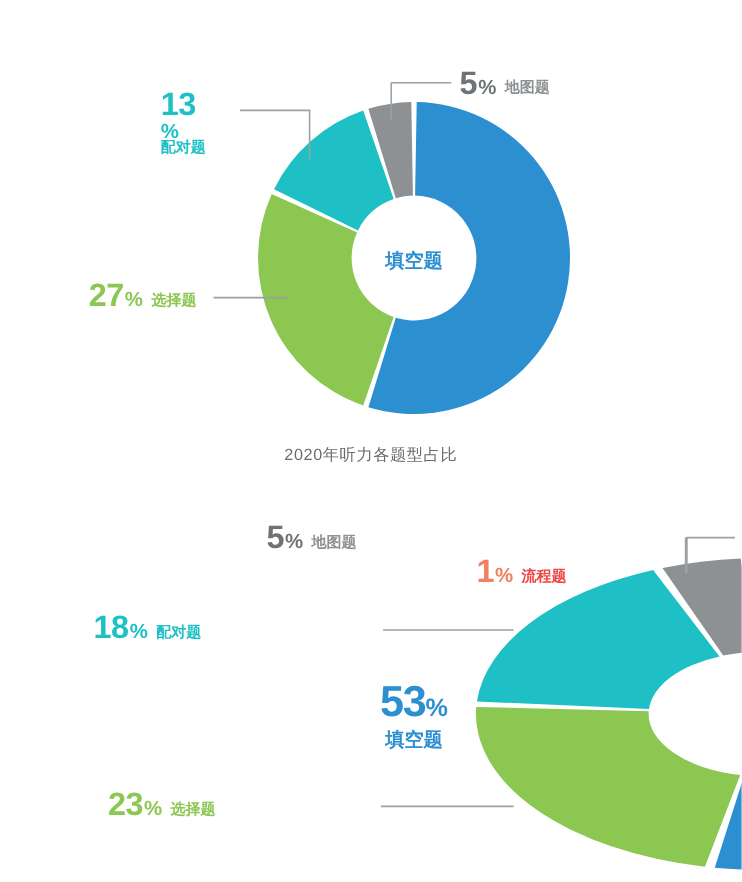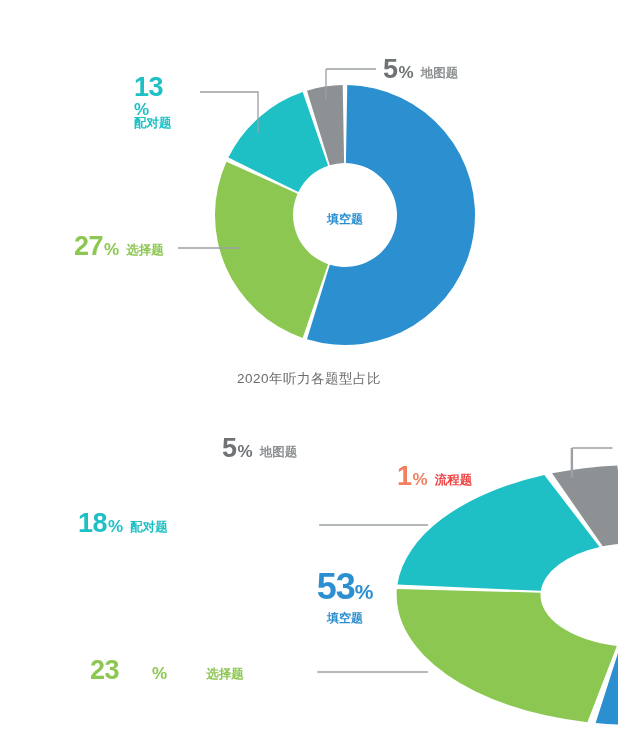--- a/index.html
+++ b/index.html
@@ -74,21 +74,21 @@
     font-weight: bold;
     color: #2b8fd0;
     letter-spacing: -1px;
   }
   .center-text .c-sym {
     font-size: 21px;
     font-weight: bold;
     color: #2b8fd0;
   }
   .center-text .c-name {
-    font-size: 12px;
+    font-size: 16px;
     font-weight: bold;
     color: #2b8fd0;
     margin-top: 7px;
   }
 
   
   .caption {
     position: absolute;
     width: 618px;
     text-align: center;
@@ -172,21 +172,21 @@
     <span class="sym">%</span>
     <span class="name">地图题</span>
   </div>
 
   <div class="label lbl-teal" style="left:78px; top:110px;">
     <span class="pct">18</span>
     <span class="sym">%</span>
     <span class="name">配对题</span>
   </div>
 
-  <div class="label lbl-green" style="left:90px; top:257px;gap:32px;">
+  <div class="label lbl-green" style="left:90px; top:257px;">
     <span class="pct">23</span>
     <span class="sym">%</span>
     <span class="name">选择题</span>
   </div>
 
   <div class="center-text" style="left:345px; top:196px;">
     <div>
       <span class="c-pct">53</span><span class="c-sym">%</span>
     </div>
     <div class="c-name">填空题</div>

